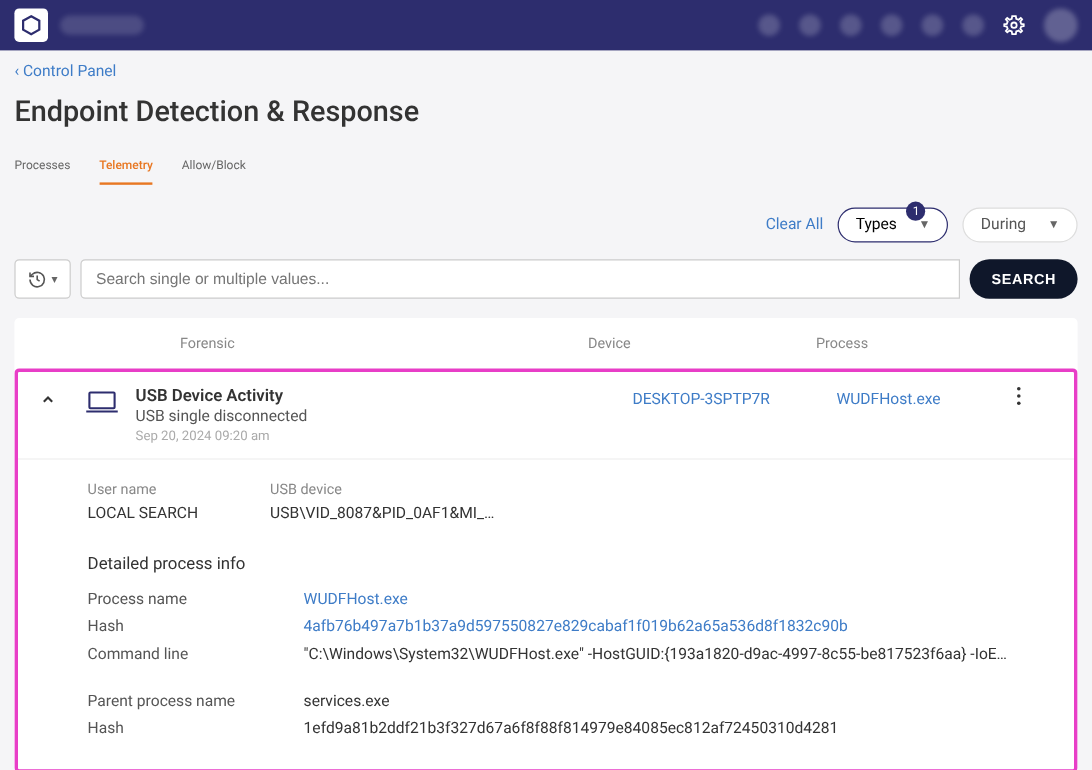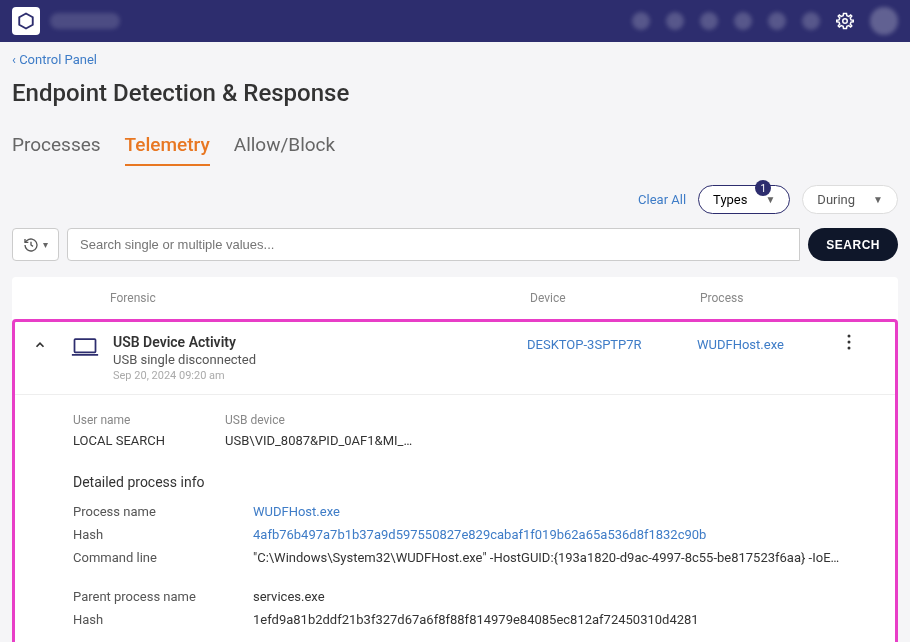--- a/index.html
+++ b/index.html
@@ -13,37 +13,37 @@
     .topbar-icons { display: flex; gap: 16px; align-items: center; }
     .topbar-icon-blur { width: 18px; height: 18px; background: rgba(255,255,255,0.2); border-radius: 50%; filter: blur(2px); }
     .topbar-gear { color: #fff; display: flex; align-items: center; }
     .topbar-avatar { width: 28px; height: 28px; background: rgba(255,255,255,0.25); border-radius: 50%; filter: blur(2px); }
     
     .content { padding: 10px 12px; }
     .breadcrumb { color: #3e7cc7; font-size: 13px; margin-bottom: 12px; cursor: pointer; }
     .page-title { font-size: 24px; color: #333; font-weight: 500; margin-bottom: 26px; }
     
     .tabs { display: flex; gap: 24px; border-bottom: 1px solid transparent; margin-bottom: 18px; }
-    .tab { font-size: 19px; color: #666; padding-bottom: 8px; cursor: pointer; }
+    .tab { font-size: 10px; color: #666; padding-bottom: 8px; cursor: pointer; }
     .tab.active { color: #e87722; border-bottom: 2px solid #e87722; font-weight: 500; }
     
     .filters-row { display: flex; justify-content: flex-end; gap: 12px; align-items: center; margin-bottom: 14px; }
     .clear-all { color: #3e7cc7; font-size: 13px; cursor: pointer; }
     .pill { border: 1px solid #2d2d6e; border-radius: 20px; padding: 6px 14px; font-size: 13px; display: flex; align-items: center; gap: 18px; position: relative; cursor: pointer; background: #fff; }
     .pill-light { border-color: #ddd; color: #555; }
     .pill-badge { position: absolute; top: -6px; right: 18px; background: #2d2d6e; color: #fff; border-radius: 50%; width: 16px; height: 16px; font-size: 10px; display: flex; align-items: center; justify-content: center; }
     .caret { font-size: 10px; color: #666; }
     
     .search-row { display: flex; gap: 0; margin-bottom: 16px; }
     .history-btn { border: 1px solid #ccc; border-radius: 4px; padding: 6px 10px; background: #fff; display: flex; align-items: center; gap: 4px; cursor: pointer; margin-right: 8px; }
     .search-input { flex: 1; border: 1px solid #ccc; border-radius: 4px 0 0 4px; padding: 8px 12px; font-size: 13px; outline: none; }
     .search-btn { background: #0f172a; color: #fff; border: none; border-radius: 20px; padding: 8px 18px; font-size: 12px; font-weight: 600; letter-spacing: 0.5px; cursor: pointer; margin-left: 8px; }
     
     .table-container { background: #fff; border-radius: 4px; overflow: hidden; }
-    .table-header { display: flex; padding: 14px 18px; font-size: 12px; color: #888; }
+    .table-header { display: flex; padding: 14px 18px; font-size: 12px; color: #888; gap: 20px; }
     .col-expand { width: 38px; }
     .col-icon { width: 42px; }
     .col-forensic { flex: 1; }
     .col-device { width: 170px; }
     .col-process { width: 150px; }
     .col-actions { width: 30px; }
     
     .highlighted-content { border: 3px solid #e83ec7; border-radius: 4px; }
     
     .row-main { display: flex; padding: 12px 18px; align-items: flex-start; }

